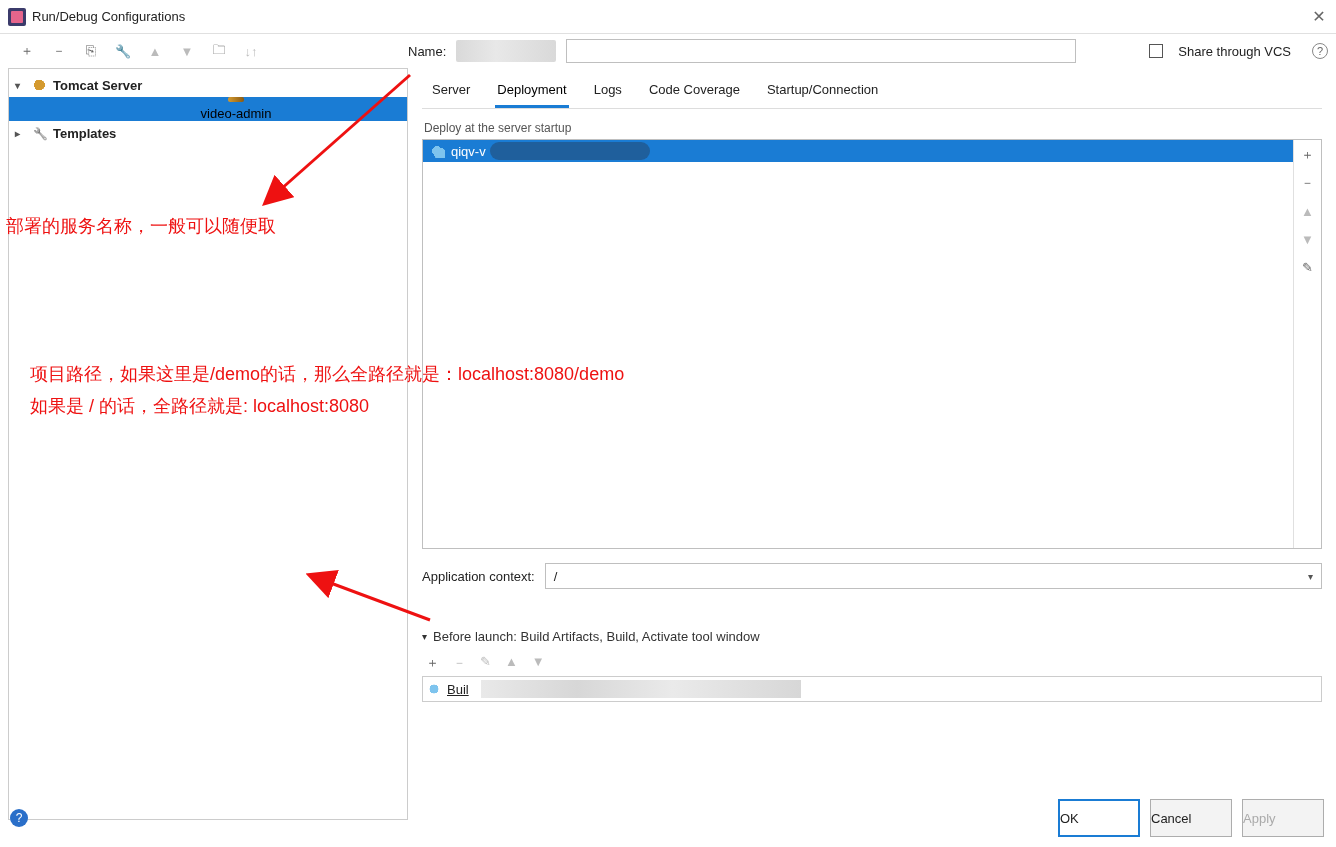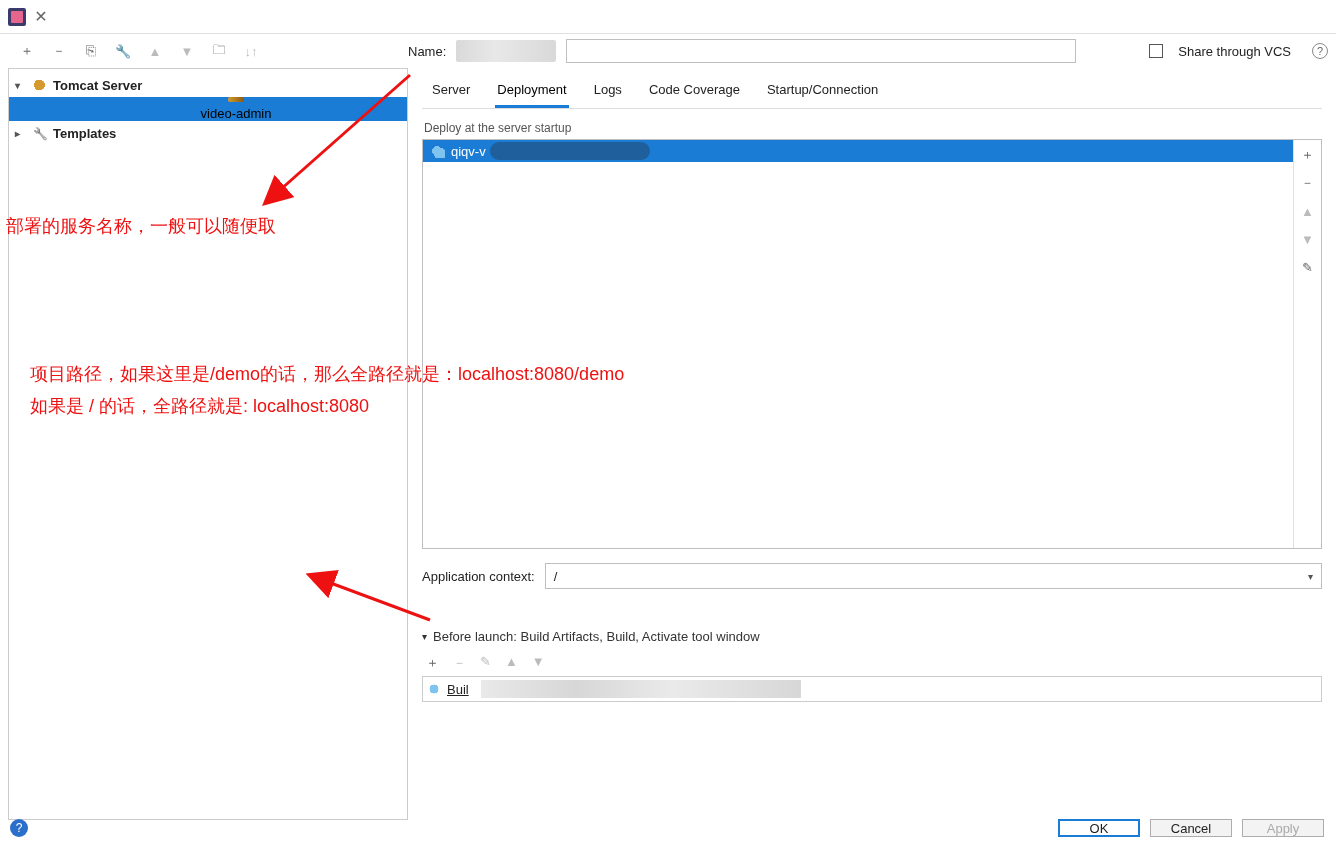--- a/index.html
+++ b/index.html
@@ -63,33 +63,34 @@
 .bl-toolbar { display: flex; gap: 14px; margin: 10px 0 4px 4px; color: #666; }
 .bl-list { border: 1px solid #ccc; }
 .bl-item { display: flex; align-items: center; height: 24px; gap: 6px; padding-left: 4px; text-decoration: underline; }
 .bl-item.blurline::after { content: ""; flex: 1; height: 18px; margin-left: 6px; background: linear-gradient(90deg,#e9e9e9,#d7d7d7 30%,#eaeaea 60%,#d7d7d7); max-width: 320px; }
 .art-small { width: 14px; height: 14px; background: radial-gradient(circle,#7ec4ee 45%,transparent 46%); }
 .hammer-icon::before { content: ""; display: block; width: 12px; height: 12px; background: linear-gradient(135deg,#4e8a3a 50%,#6fb14f 50%); transform: rotate(-20deg); }
 
 .footer { position: absolute; bottom: 10px; left: 10px; right: 12px; display: flex; align-items: center; gap: 10px; }
 .footer .help { width: 18px; height: 18px; border-radius: 50%; background: #2a6fc9; color: #fff; display: flex; align-items: center; justify-content: center; font-size: 12px; }
 .footer .spacer { flex: 1; }
-.btn { min-width: 82px; height: 18px; border: 1px solid #adadad; background: #f3f3f3; display: flex; align-items: center; justify-content: center; }
+.btn { min-width: 82px; height: 38px; border: 1px solid #adadad; background: #f3f3f3; display: flex; align-items: center; }
 .btn.primary { border: 2px solid #1a7cd4; background: #fff; }
 .btn.disabled { color: #aaa; }
 
 .annot { position: absolute; color: #e11; font-size: 18px; white-space: nowrap; pointer-events: none; }
 .arrow { position: absolute; pointer-events: none; }
 .arrow svg { overflow: visible; }
 </style>
 </head>
 <body>
 
 <div class="titlebar">
   <div class="app-icon"></div>
+  <div class="title">Run/Debug Configurations</div>
   <div class="close">✕</div>
 </div>
 
 <div class="toolbar-row">
   <div class="left-toolbar">
     <div class="tb-btn">＋</div>
     <div class="tb-btn">－</div>
     <div class="tb-btn">⎘</div>
     <div class="tb-btn">🔧</div>
     <div class="tb-btn" style="color:#bbb">▲</div>

